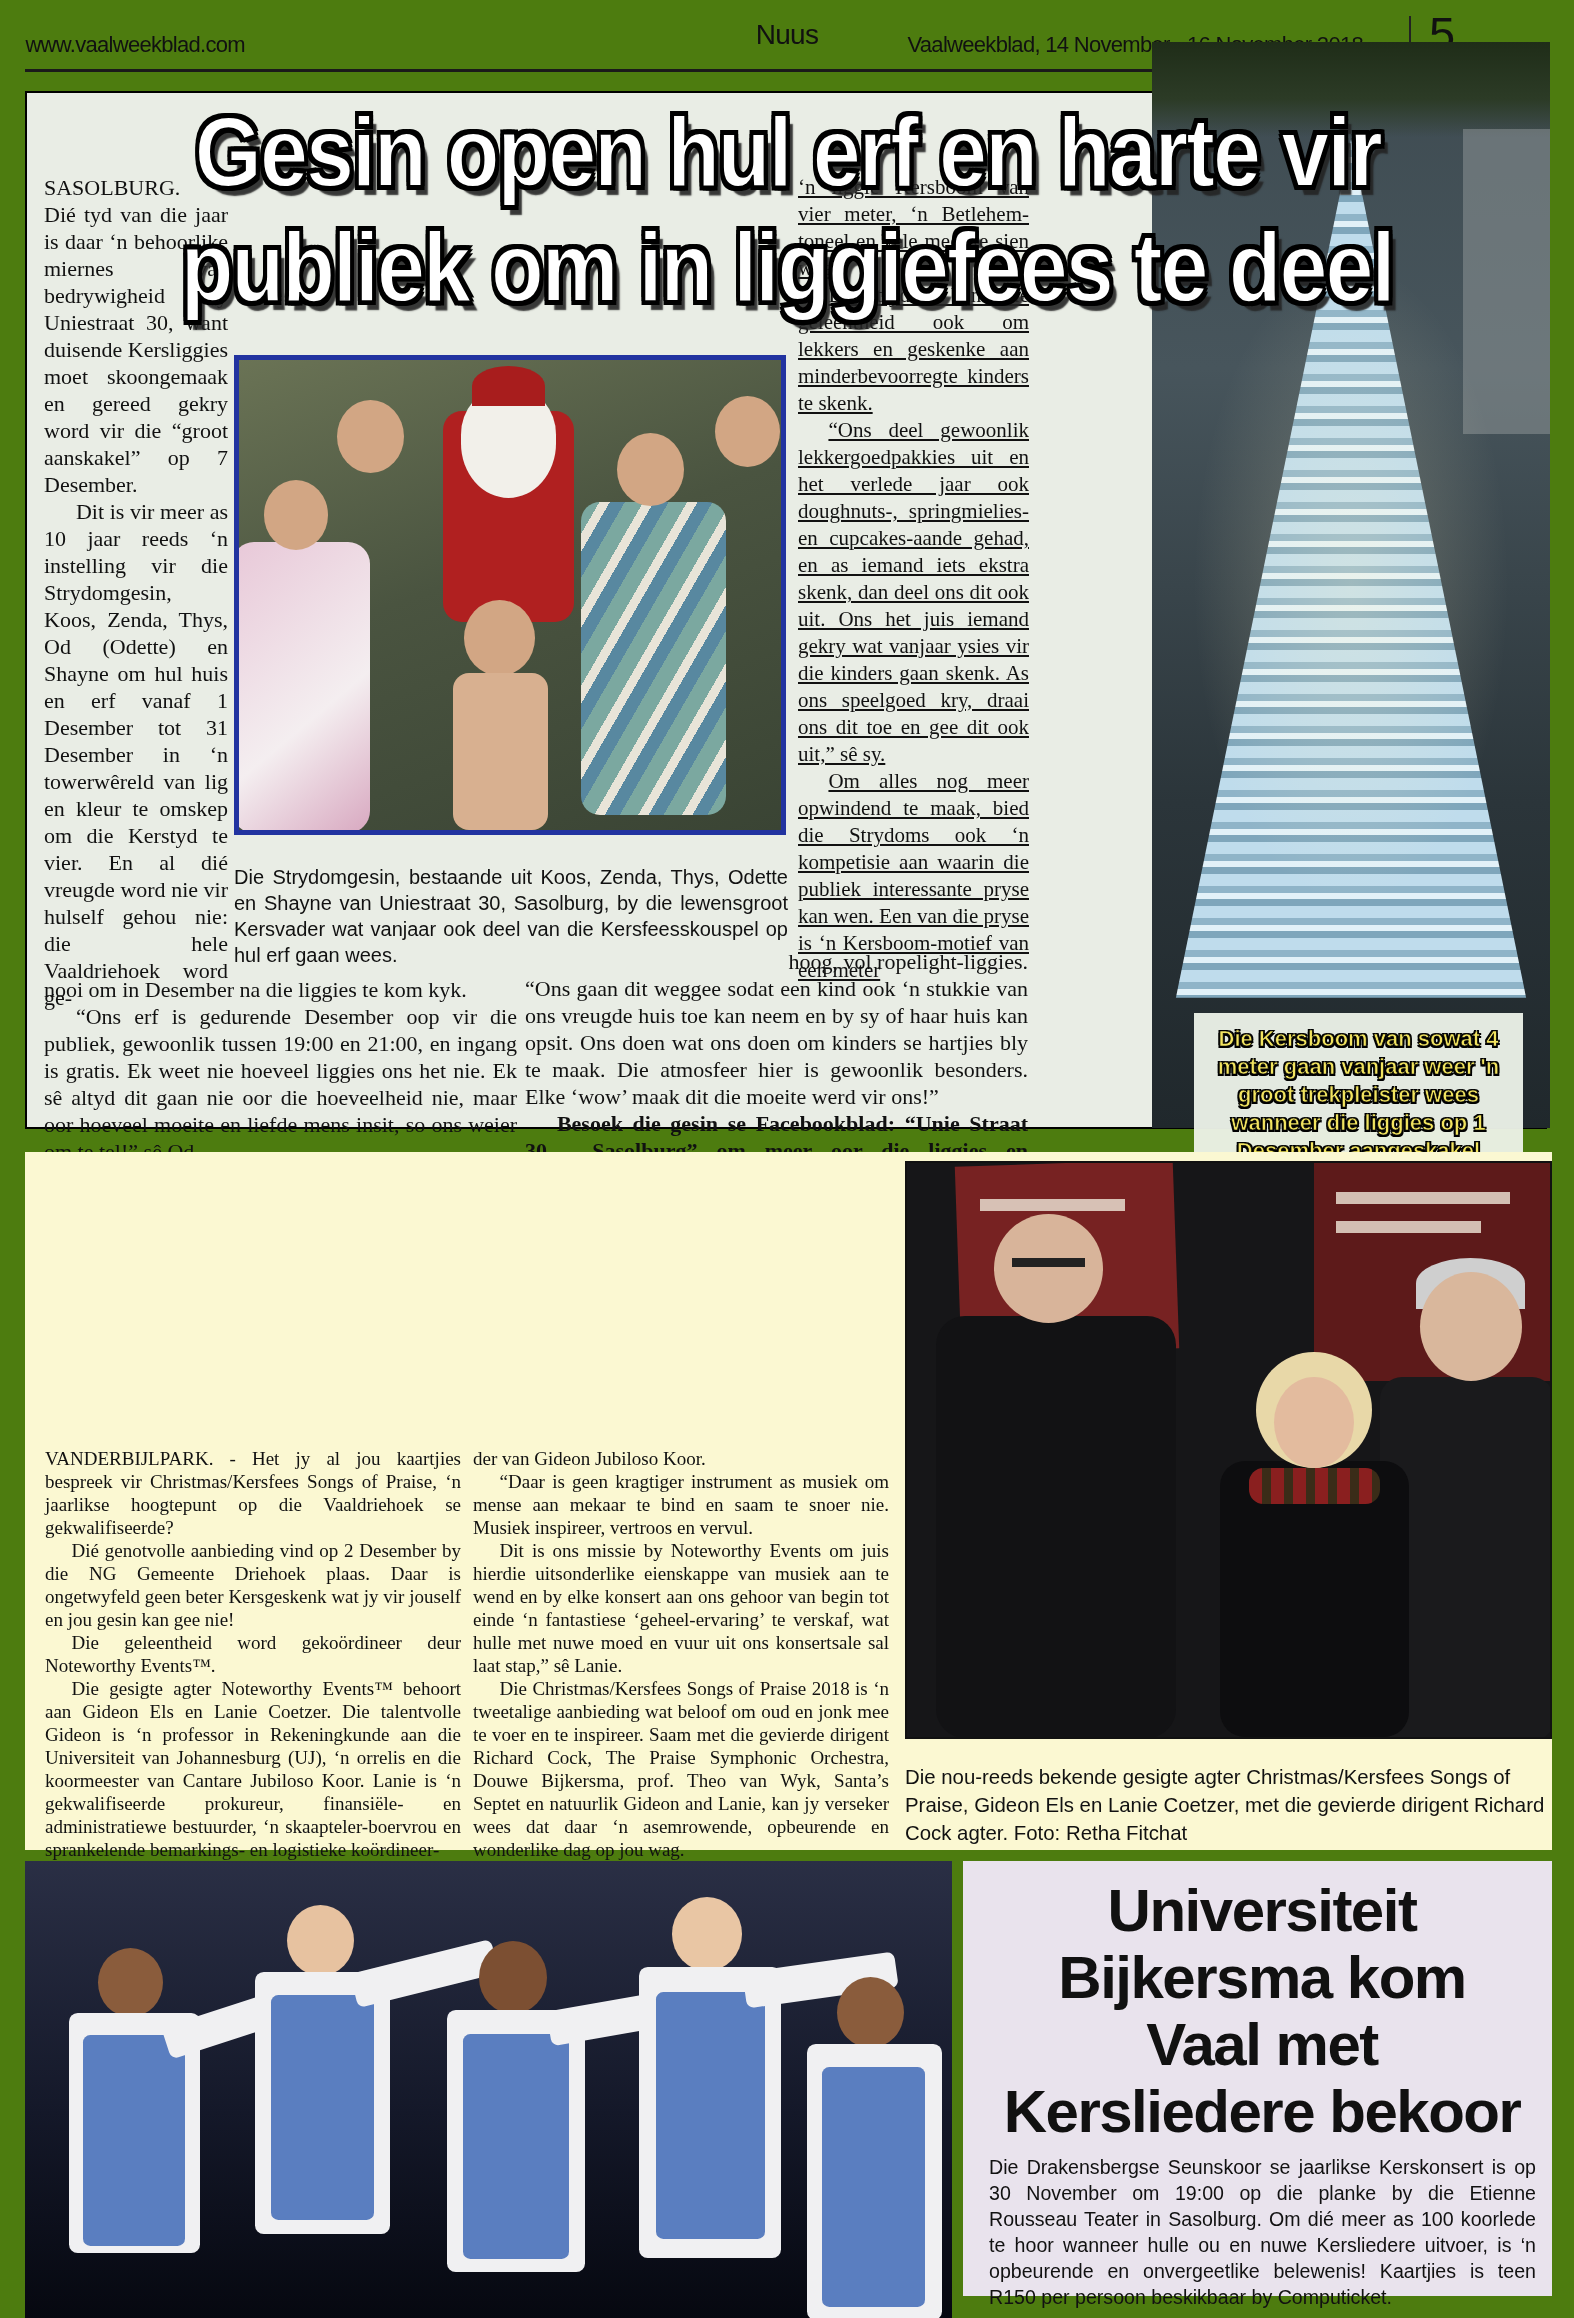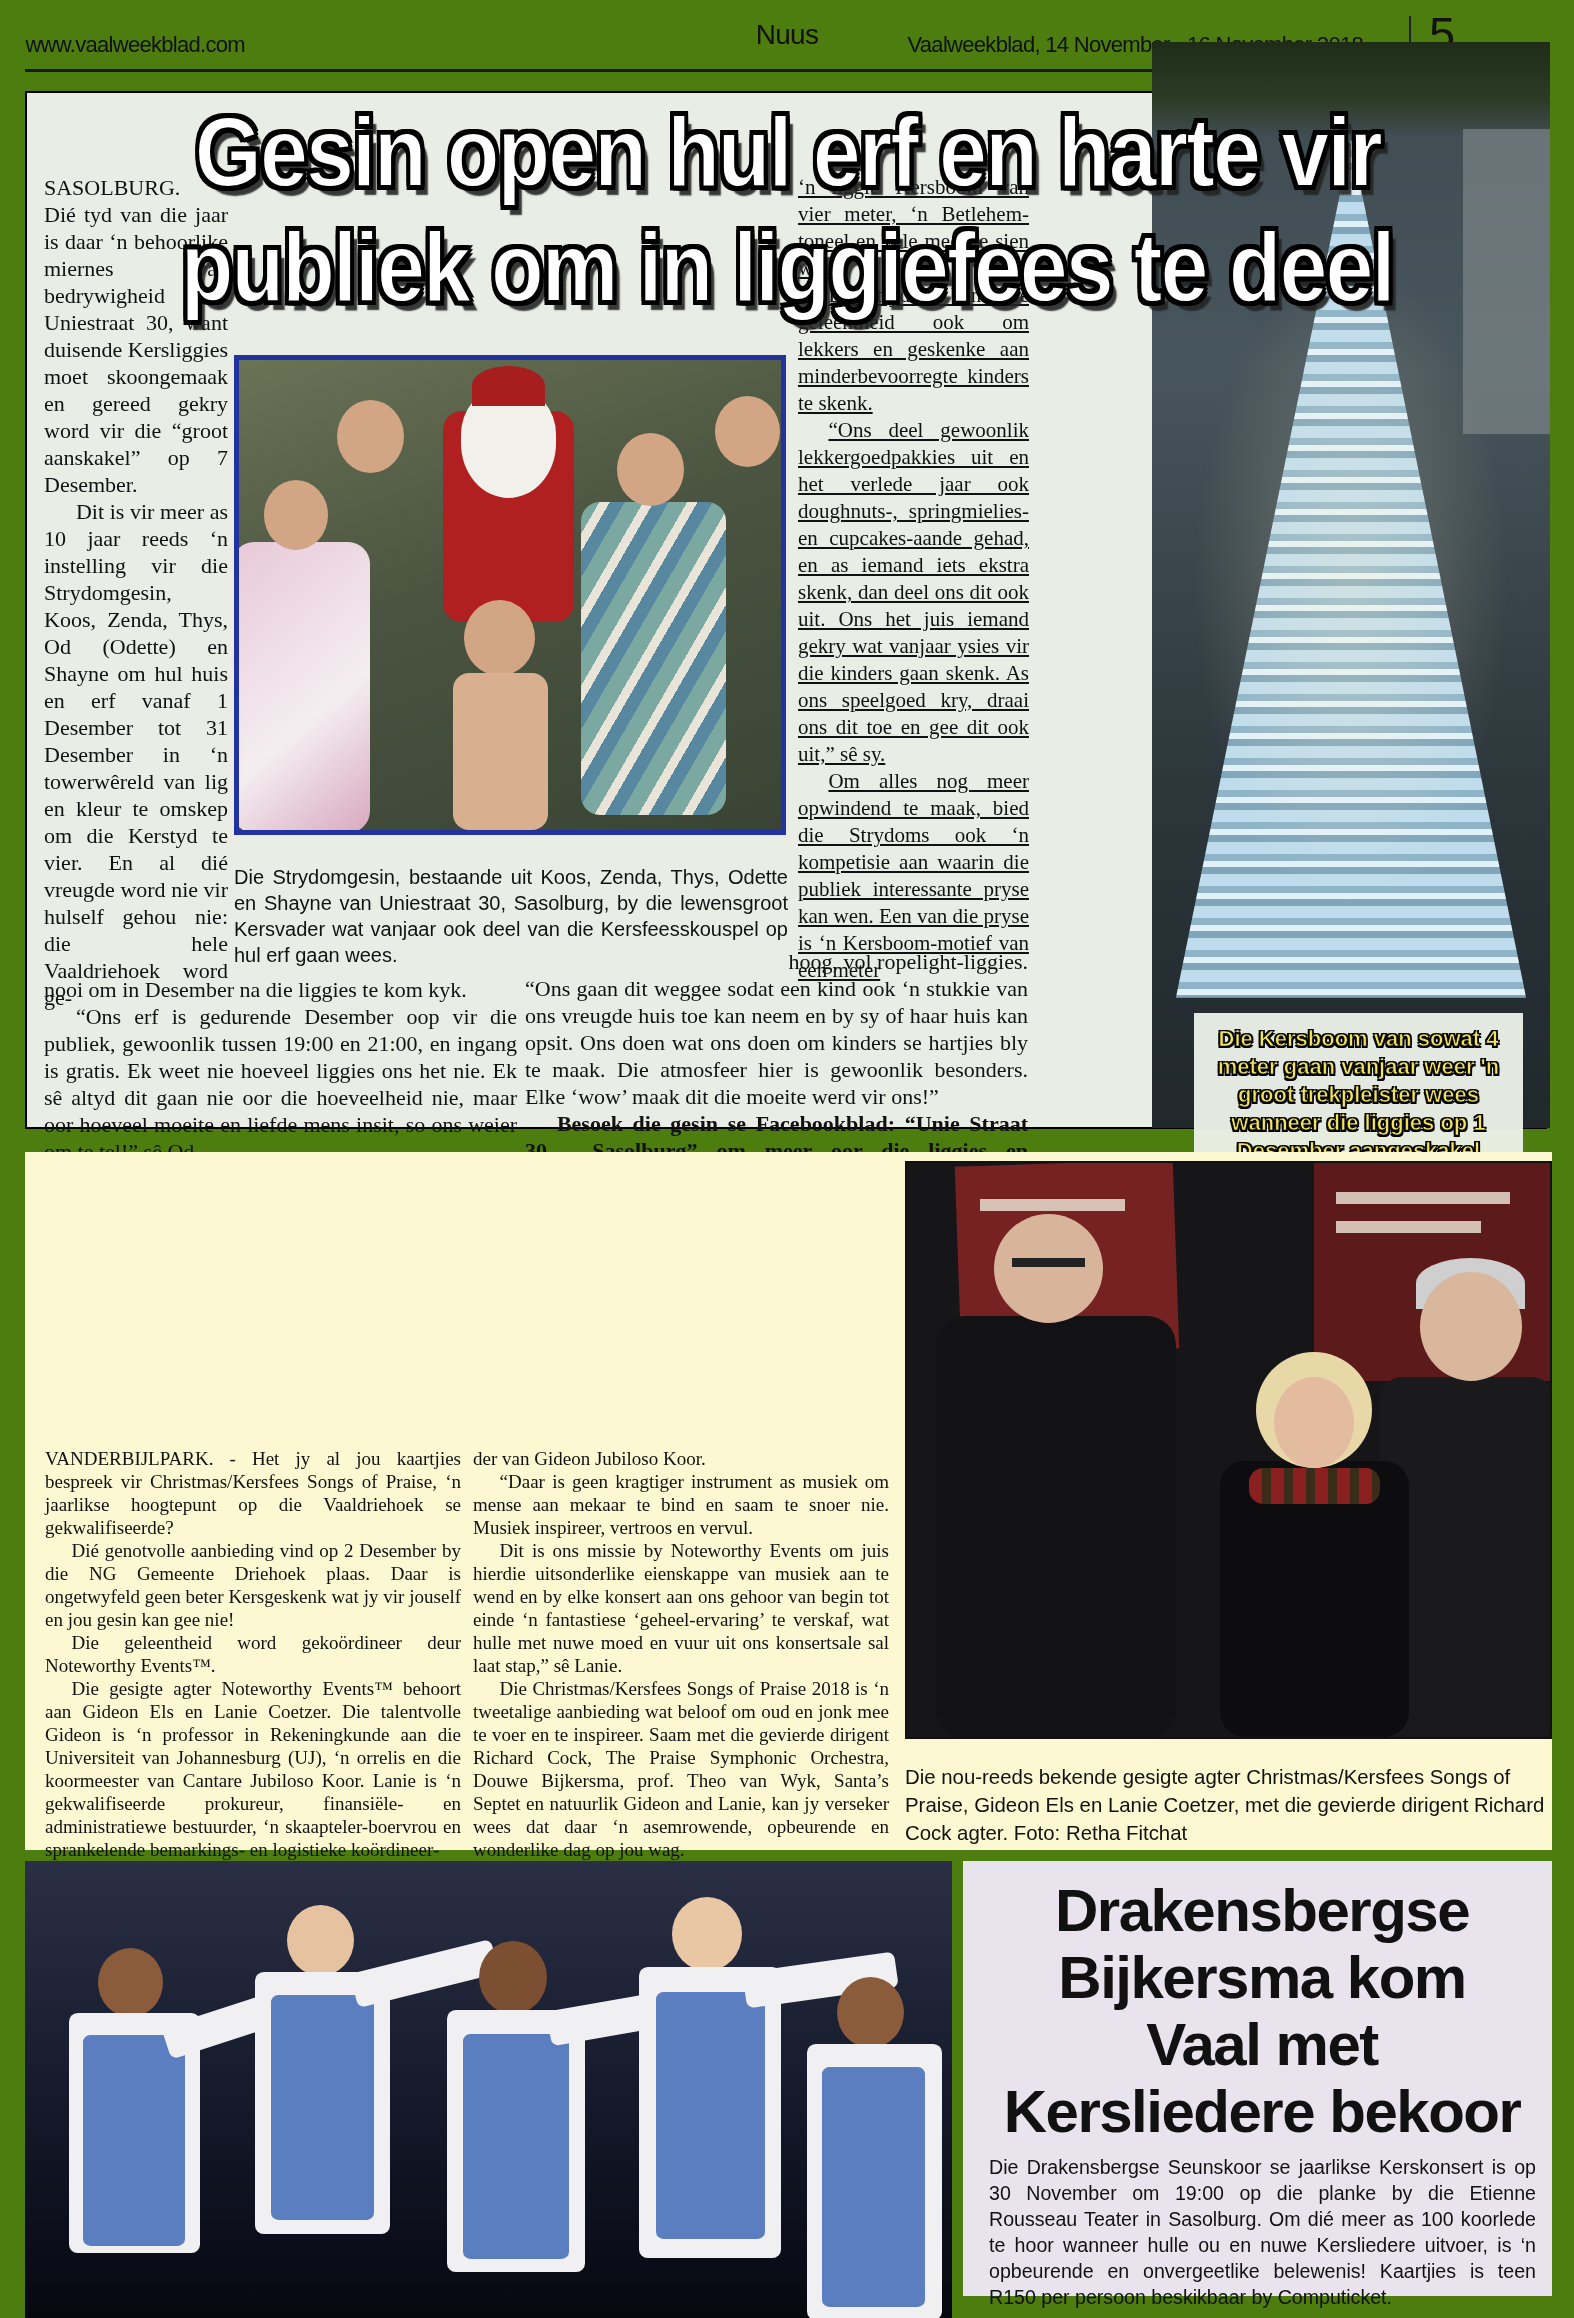--- a/index.html
+++ b/index.html
@@ -228,21 +228,21 @@
     </div>
     <div class="cp-boy" style="left:771px;top:116px;">
       <div class="cp-head" style="left:41px;top:0;width:67px;height:71px;background:#8a5c3c;"></div>
       <div class="cp-shirt" style="left:10.2px;top:67px;width:135px;height:276px;"></div>
       <div class="cp-vest" style="left:26px;top:90px;width:103px;height:240px;"></div>
     </div>
   </div>
 
   <div class="abs choir-box"></div>
   <div class="abs choir-hl">
-    <div>Drakensbergse</div>
+    <div>Universiteit</div>
     <div>Bijkersma kom</div>
     <div>Vaal met</div>
     <div>Kersliedere bekoor</div>
   </div>
   <div class="abs choir-body">Die Drakensbergse Seunskoor se jaarlikse Kerskonsert is op 30 November om 19:00 op die planke by die Etienne Rousseau Teater in Sasolburg. Om dié meer as 100 koorlede te hoor wanneer hulle ou en nuwe Kersliedere uitvoer, is ‘n opbeurende en onvergeetlike belewenis! Kaartjies is teen R150 per persoon beskikbaar by Computicket.</div>
 
 </div>
 
 
 </body></html>

